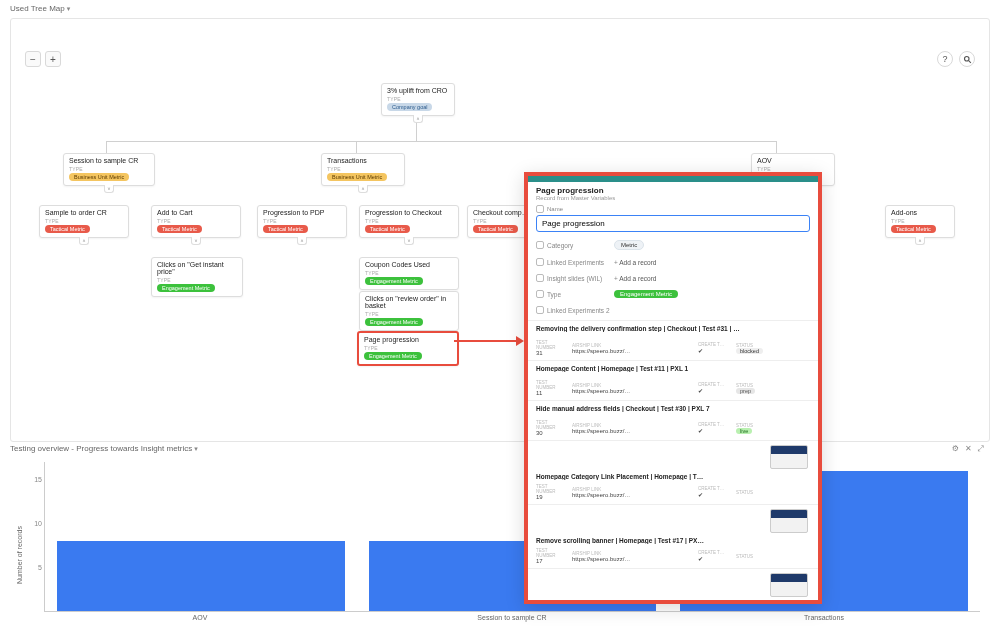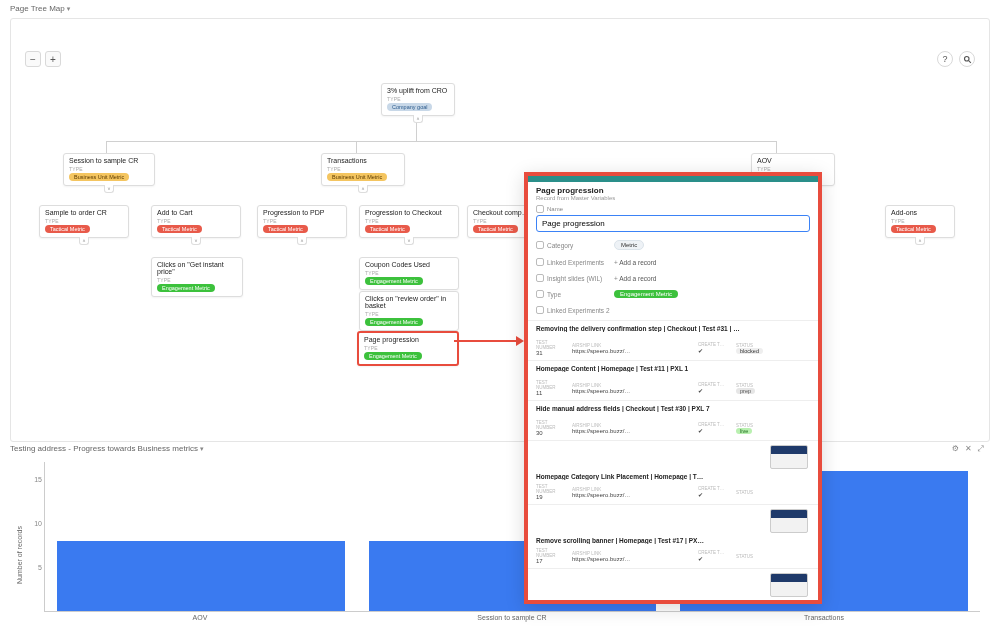--- a/index.html
+++ b/index.html
@@ -81,21 +81,21 @@
   .bars { position: absolute; inset: 0; display: grid; grid-template-columns: repeat(3,1fr); align-items: end; gap: 24px; padding: 0 12px; }
   .bar { background: #3a7af0; width: 100%; }
   .xlabels { position: absolute; left: 34px; right: 10px; top: 170px; display: grid; grid-template-columns: repeat(3,1fr); text-align: center; font-size: 7px; color: #666; }
 </style>
 </head>
 <body>
 
 <div class="wrap">
 
   <div class="panel-title">
-    <span>Page Tree Map</span><span class="caret">▾</span>
+    <span>Used Tree Map</span><span class="caret">▾</span>
   </div>
   <div class="panel-top">
     <div class="toolbar-l">
       <div class="sqbtn">−</div>
       <div class="sqbtn">+</div>
     </div>
     <div class="toolbar-r">
       <div class="circbtn">?</div>
       <div class="circbtn">
         <svg width="9" height="9" viewBox="0 0 24 24" fill="none" stroke="#555" stroke-width="3">
@@ -352,21 +352,21 @@
           </div>
         </div>
         <div class="exp">
           <div class="thumb"></div>
         </div>
       </div>
   </div>
 
   <div class="panel-bot">
     <div class="panel-bot-title">
-      <span>Testing address - Progress towards Business metrics</span><span class="caret">▾</span>
+      <span>Testing overview - Progress towards Insight metrics</span><span class="caret">▾</span>
     </div>
     <div class="bot-icons">
       <span>⚙</span>
       <span>✕</span>
       <span>⤢</span>
     </div>
     <div class="ylab" style="left:6px; top:140px;">Number of records</div>
     <div class="chart" id="chart">
       <div class="bars" id="bars">
           <div class="bar" style="height: 47.0588%;"></div>

